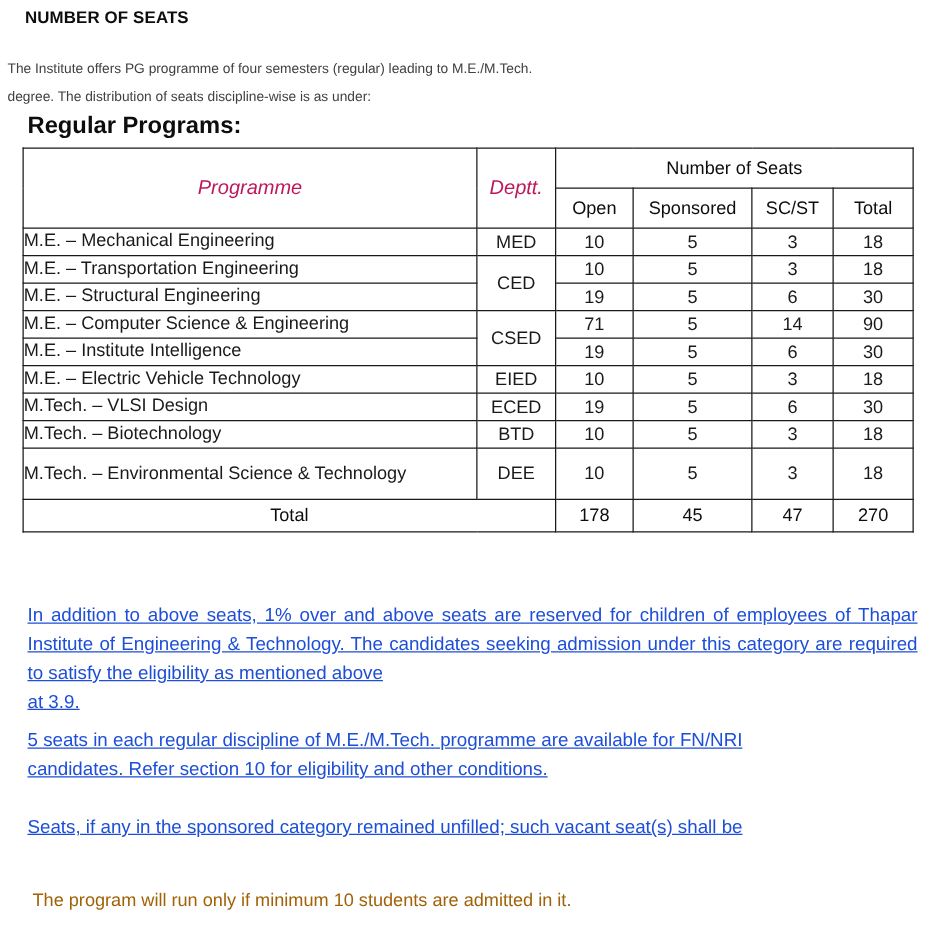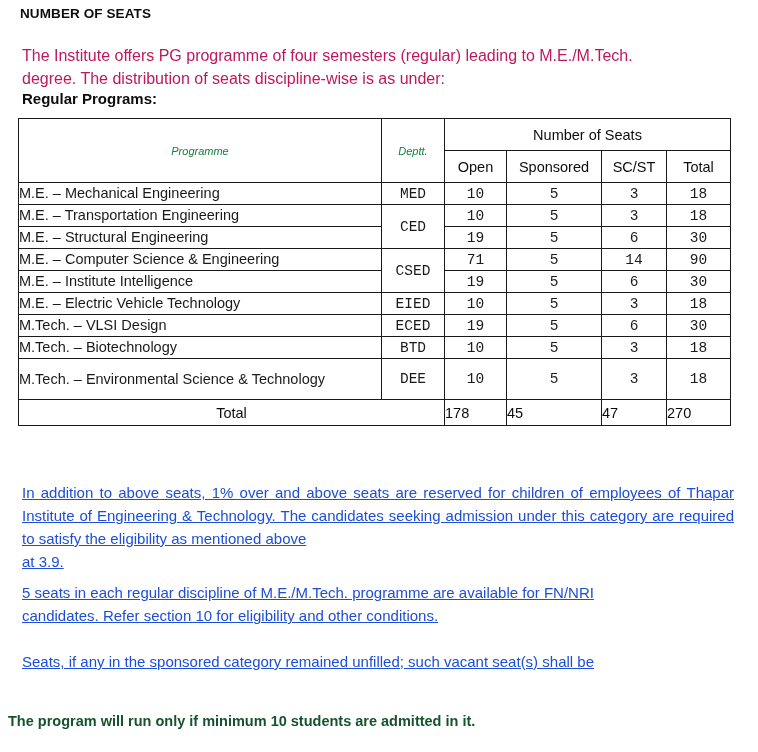--- a/index.html
+++ b/index.html
@@ -28,36 +28,36 @@
     left: 20px;
     top: 6px;
     font-size: 13.5px;
     font-weight: bold;
     letter-spacing: 0.1px;
     color: #0d0d0d;
   }
 
   .intro {
     position: absolute;
-    left: 22px;
+    left: 6px;
     top: 44px;
     width: 712px;
-    font-size: 16px;
+    font-size: 11px;
     line-height: 23px;
     text-align: justify;
     text-justify: inter-word;
-    color: #be185d;
+    color: #404040;
   }
   .intro .lastline { display: block; text-align: left; }
 
   .regular-label {
     position: absolute;
     left: 22px;
     top: 90px;
-    font-size: 15px;
+    font-size: 19px;
     font-weight: bold;
     color: #0d0d0d;
   }
 
   
   .seats-table {
     position: absolute;
     left: 18px;
     top: 118px;
     width: 712px;
@@ -84,48 +84,47 @@
   .hd {
     text-align: center;
     font-weight: bold;
     font-size: 14.5px;
     color: #0d0d0d;
   }
   .hd-prog {
     text-align: center;
     font-weight: bold;
     font-style: italic;
-    font-size: 11px;
-    color: #15803d;
+    font-size: 16px;
+    color: #be185d;
   }
   .hd-numseats { height: 31px; }
   .hd-sub      { height: 31px; }
 
   .cell-prog {
     text-align: left;
     padding: 2px 6px 2px 8px;
     line-height: 19px;
   }
   .cell-dept, .cell-num {
     text-align: center;
     padding: 2px 2px;
-    font-family: Liberation Mono, monospace;
   }
   .row-h { height: 22px; padding-left: 19px; }
   .row-h2 { height: 41px; }
 
   .total-label {
     text-align: center;
     font-weight: bold;
     font-size: 14.5px;
     color: #0d0d0d;
     height: 25px;
   }
   .total-num {
-    text-align: left;
+    text-align: center;
     font-weight: bold;
     font-size: 14.5px;
     color: #0d0d0d;
   }
 
   
   .note {
     position: absolute;
     left: 22px;
     width: 712px;
@@ -135,27 +134,27 @@
     text-justify: inter-word;
     color: #1d4ed8;
     text-decoration: underline;
   }
   .note .lastline { display: block; text-align: left; }
   .note-1 { top: 481px; }
   .note-2 { top: 581px; }
   .note-3 { top: 650px; }
   .note-bold {
     position: absolute;
-    left: 8px;
+    left: 26px;
     top: 710px;
     width: 712px;
     font-size: 14.5px;
-    font-weight: bold;
+    font-weight: normal;
     line-height: 23px;
-    color: #14532d;
+    color: #a16207;
   }
 </style>
 </head>
 <body>
 
 <div class="page">
 
   <div class="section-title">NUMBER OF SEATS</div>
 
   <div class="intro">

